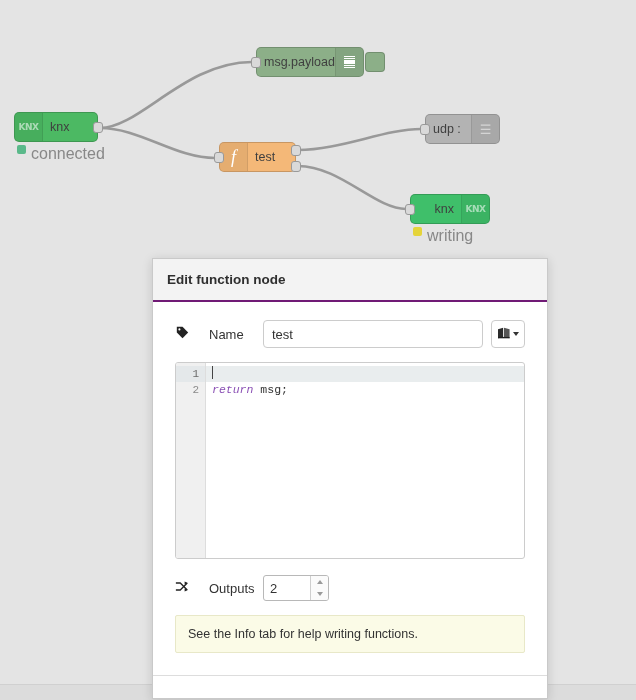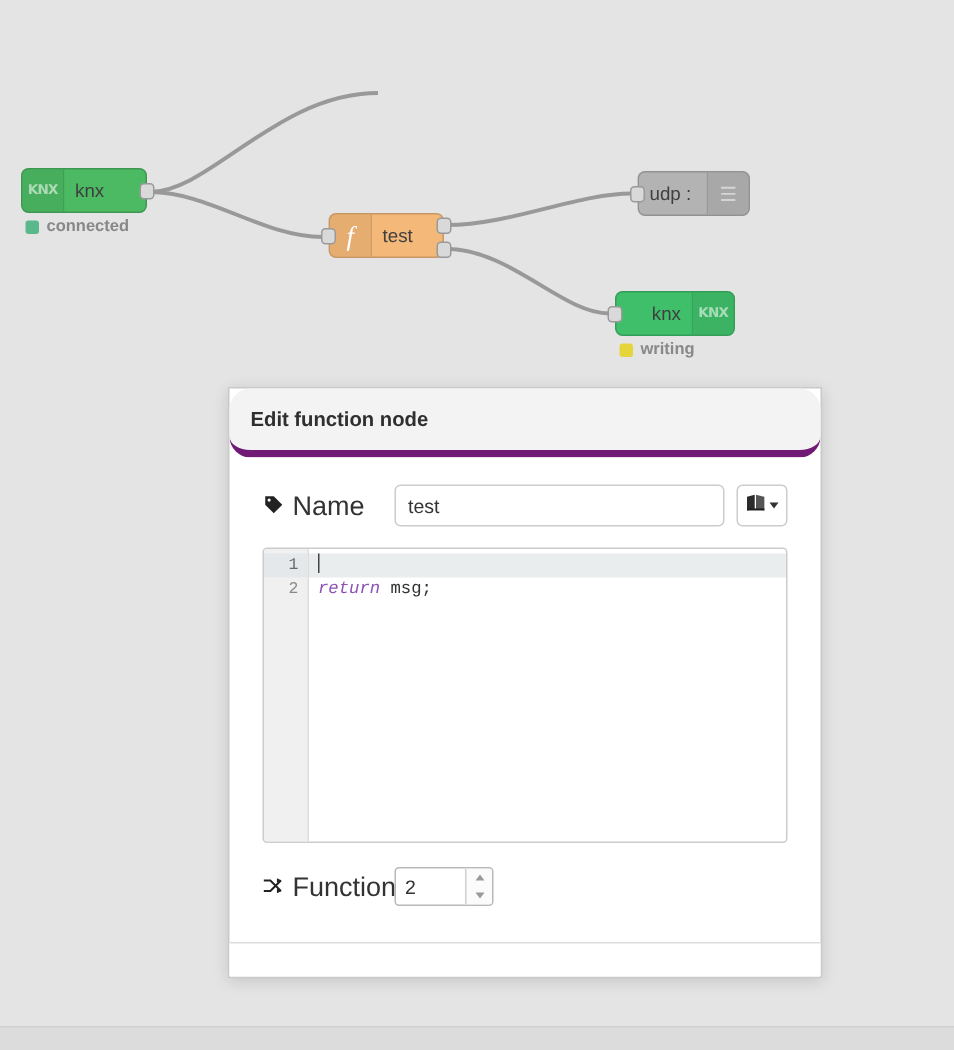--- a/index.html
+++ b/index.html
@@ -84,25 +84,23 @@
     border: 1px solid #999999;
     border-radius: 3px;
     box-sizing: border-box;
   }
 
   .node-status {
     position: absolute;
     top: 32px;
     left: 2px;
     display: flex;
-    align-items: center;
-    font-size: 11px;
+    font-size: 16px;
     color: #888888;
     white-space: nowrap;
-    font-weight: bold;
   }
   .status-dot {
     width: 9px;
     height: 9px;
     border-radius: 2px;
     margin-right: 5px;
     display: inline-block;
   }
 
   
@@ -161,43 +159,42 @@
     top: 258px;
     width: 396px;
     background: #ffffff;
     border: 1px solid #c9c9c9;
     box-shadow: 0 2px 10px rgba(0,0,0,0.14);
     box-sizing: border-box;
     z-index: 10;
   }
   #dialog-header {
     background: #f3f3f3;
-    border-bottom: 5px solid #701a75;
+    border-bottom: 2px solid #701a75;
     padding: 13px 14px;
     font-size: 13.5px;
     font-weight: bold;
     color: #2f2f2f;
-    border-radius: 14px;
   }
   #dialog-body {
     padding: 18px 22px 10px 22px;
   }
 
   .form-row {
     display: flex;
     align-items: center;
     margin-bottom: 14px;
   }
   .form-label {
     width: 88px;
-    font-size: 18px;
+    font-size: 13px;
     color: #333333;
     display: flex;
     align-items: center;
-    gap: 6px;
+    gap: 20px;
     flex: 0 0 88px;
   }
   .form-label .ico { width: 14px; text-align: center; color: #222; }
 
   input.text-input {
     flex: 1;
     height: 28px;
     border: 1px solid #cccccc;
     border-radius: 4px;
     padding: 0 8px;
@@ -379,20 +376,35 @@
       <span class="knx-glyph">KNX</span>
     </div>
     <div class="node-label">knx</div>
     <div class="port" style="right:-6px; top:9px;"></div>
     <div class="node-status">
       <span class="status-dot" style="background:#5ab98a"></span>
       <span>connected</span>
     </div>
   </div>
 
+  <div class="node n-debug" style="left:256px; top:47px; width:108px;">
+    <div class="node-label">msg.payload</div>
+    <div class="node-icon right">
+      <span class="debug-bars">
+          <i></i>
+          <i></i>
+          <i></i>
+          <i></i>
+          <i></i>
+          <i></i>
+        </span>
+    </div>
+    <div class="port" style="left:-6px; top:9px;"></div>
+    <div class="debug-btn"></div>
+  </div>
 
   <div class="node n-function" style="left:219px; top:142px; width:77px;">
     <div class="node-icon left">
       <span class="f-glyph">f</span>
     </div>
     <div class="node-label">test</div>
     <div class="port" style="left:-6px; top:9px;"></div>
     <div class="port" style="right:-6px; top:2px;"></div>
     <div class="port" style="right:-6px; top:18px;"></div>
   </div>
@@ -464,35 +476,36 @@
     <div class="form-row" id="outputs-row">
       <div class="form-label">
         <span class="ico">
           <svg width="14" height="13" viewBox="0 0 16 14">
               <path d="M1 3 L6 3 L14 11" stroke="#222" stroke-width="1.5" fill="none"></path>
               <path d="M1 11 L6 11 L14 3" stroke="#222" stroke-width="1.5" fill="none"></path>
               <path d="M11 1.2 L14.6 3 L11 4.8 Z" fill="#222"></path>
               <path d="M11 9.2 L14.6 11 L11 12.8 Z" fill="#222"></path>
             </svg>
         </span>
-        <span>Function</span>
+        <span>Outputs</span>
       </div>
       <div class="spinner-wrap">
         <input type="text" value="2" style="">
         <div class="spin-btns">
           <div>
               <span class="spin-up"></span>
             </div>
           <div>
               <span class="spin-down"></span>
             </div>
         </div>
       </div>
     </div>
 
+    <div id="tip">See the Info tab for help writing functions.</div>
 
   </div>
 
   <div id="dialog-footer">
     
     
   </div>
 
 </div>
 

